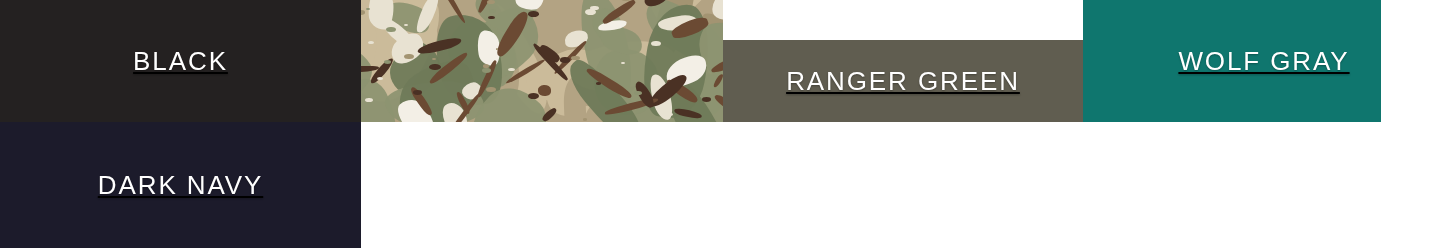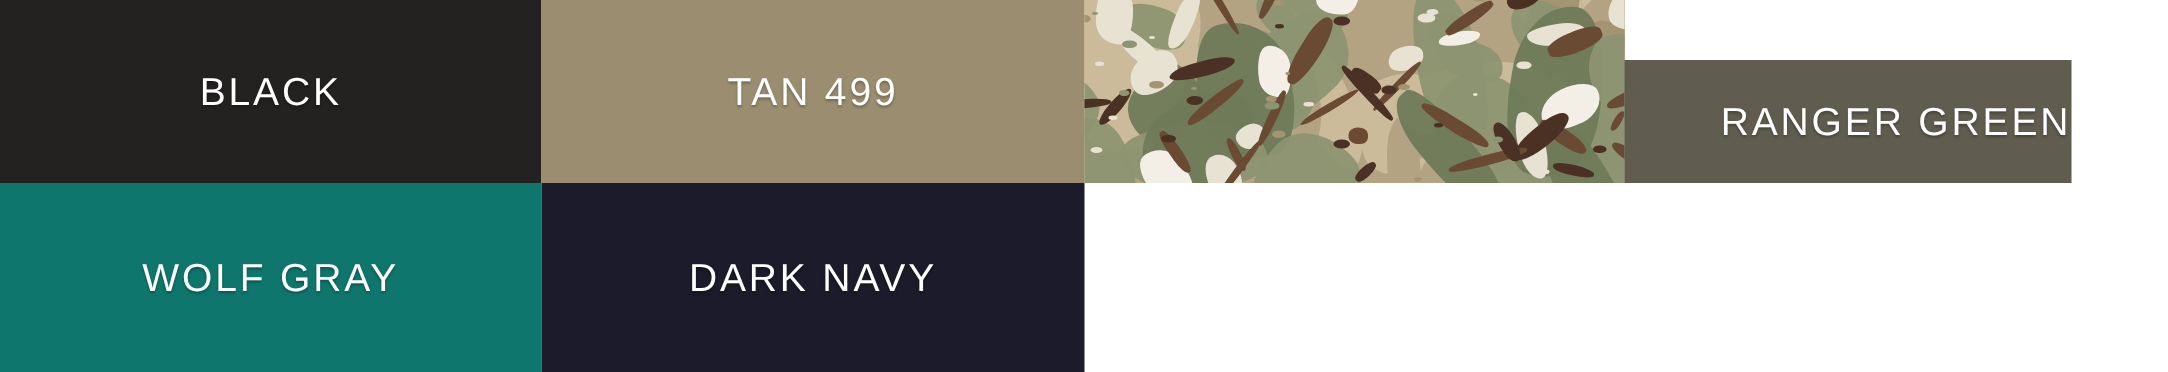--- a/index.html
+++ b/index.html
@@ -11,20 +11,21 @@
     font-family: "Liberation Sans", sans-serif;
   }
   .swatch-grid {
     width: 1381px;
     height: 248px;
     display: grid;
     grid-template-columns: 361px 362px 360px 362px;
     grid-template-rows: 122px 126px;
     overflow: hidden;
     position: relative;
+    text-decoration: underline;
   }
   .swatch {
     position: relative;
     display: flex;
     align-items: center;
     justify-content: center;
     overflow: hidden;
   }
   .swatch-label {
     position: relative;
@@ -73,23 +74,20 @@
 </head>
 <body>
 
 <div class="swatch-grid">
 
   <div class="swatch" style="background-color: rgb(36, 33, 33);">
     <span class="swatch-label" style="color: rgb(255, 255, 255);">BLACK</span>
   </div>
 
 
-  <div class="swatch" style="background-color: rgb(155, 142, 112);">
-    <span class="swatch-label" style="color: rgb(255, 255, 255);">TAN 499</span>
-  </div>
 
   <div class="swatch" style="background-color: rgb(179, 163, 131);">
     <div class="camo">
       <div class="camo-base" style="background-color: rgb(179, 163, 131);"></div>
       <div class="camo-layer" id="camo-shapes">
           <div class="camo-blob b2" style="background: rgb(163, 148, 114); left: 72.2369%; top: 64.9514%; width: 16.4079%; height: 14.6452%; transform: rotate(88.1053deg); opacity: 1; z-index: 1;"></div>
           <div class="camo-blob b4" style="background: rgb(203, 187, 154); left: -3.86375%; top: 8.75078%; width: 24.4532%; height: 32.9871%; transform: rotate(-59.6042deg); opacity: 1; z-index: 1;"></div>
           <div class="camo-blob b4" style="background: rgb(203, 187, 154); left: 29.1066%; top: 35.2844%; width: 29.094%; height: 26.3289%; transform: rotate(63.2304deg); opacity: 1; z-index: 1;"></div>
           <div class="camo-blob " style="background: rgb(179, 163, 131); left: 79.9656%; top: 31.4792%; width: 12.5594%; height: 24.7508%; transform: rotate(83.6097deg); opacity: 1; z-index: 1;"></div>
           <div class="camo-blob b2" style="background: rgb(203, 187, 154); left: 79.3343%; top: -3.25782%; width: 22.2778%; height: 38.0968%; transform: rotate(48.9333deg); opacity: 1; z-index: 1;"></div>

